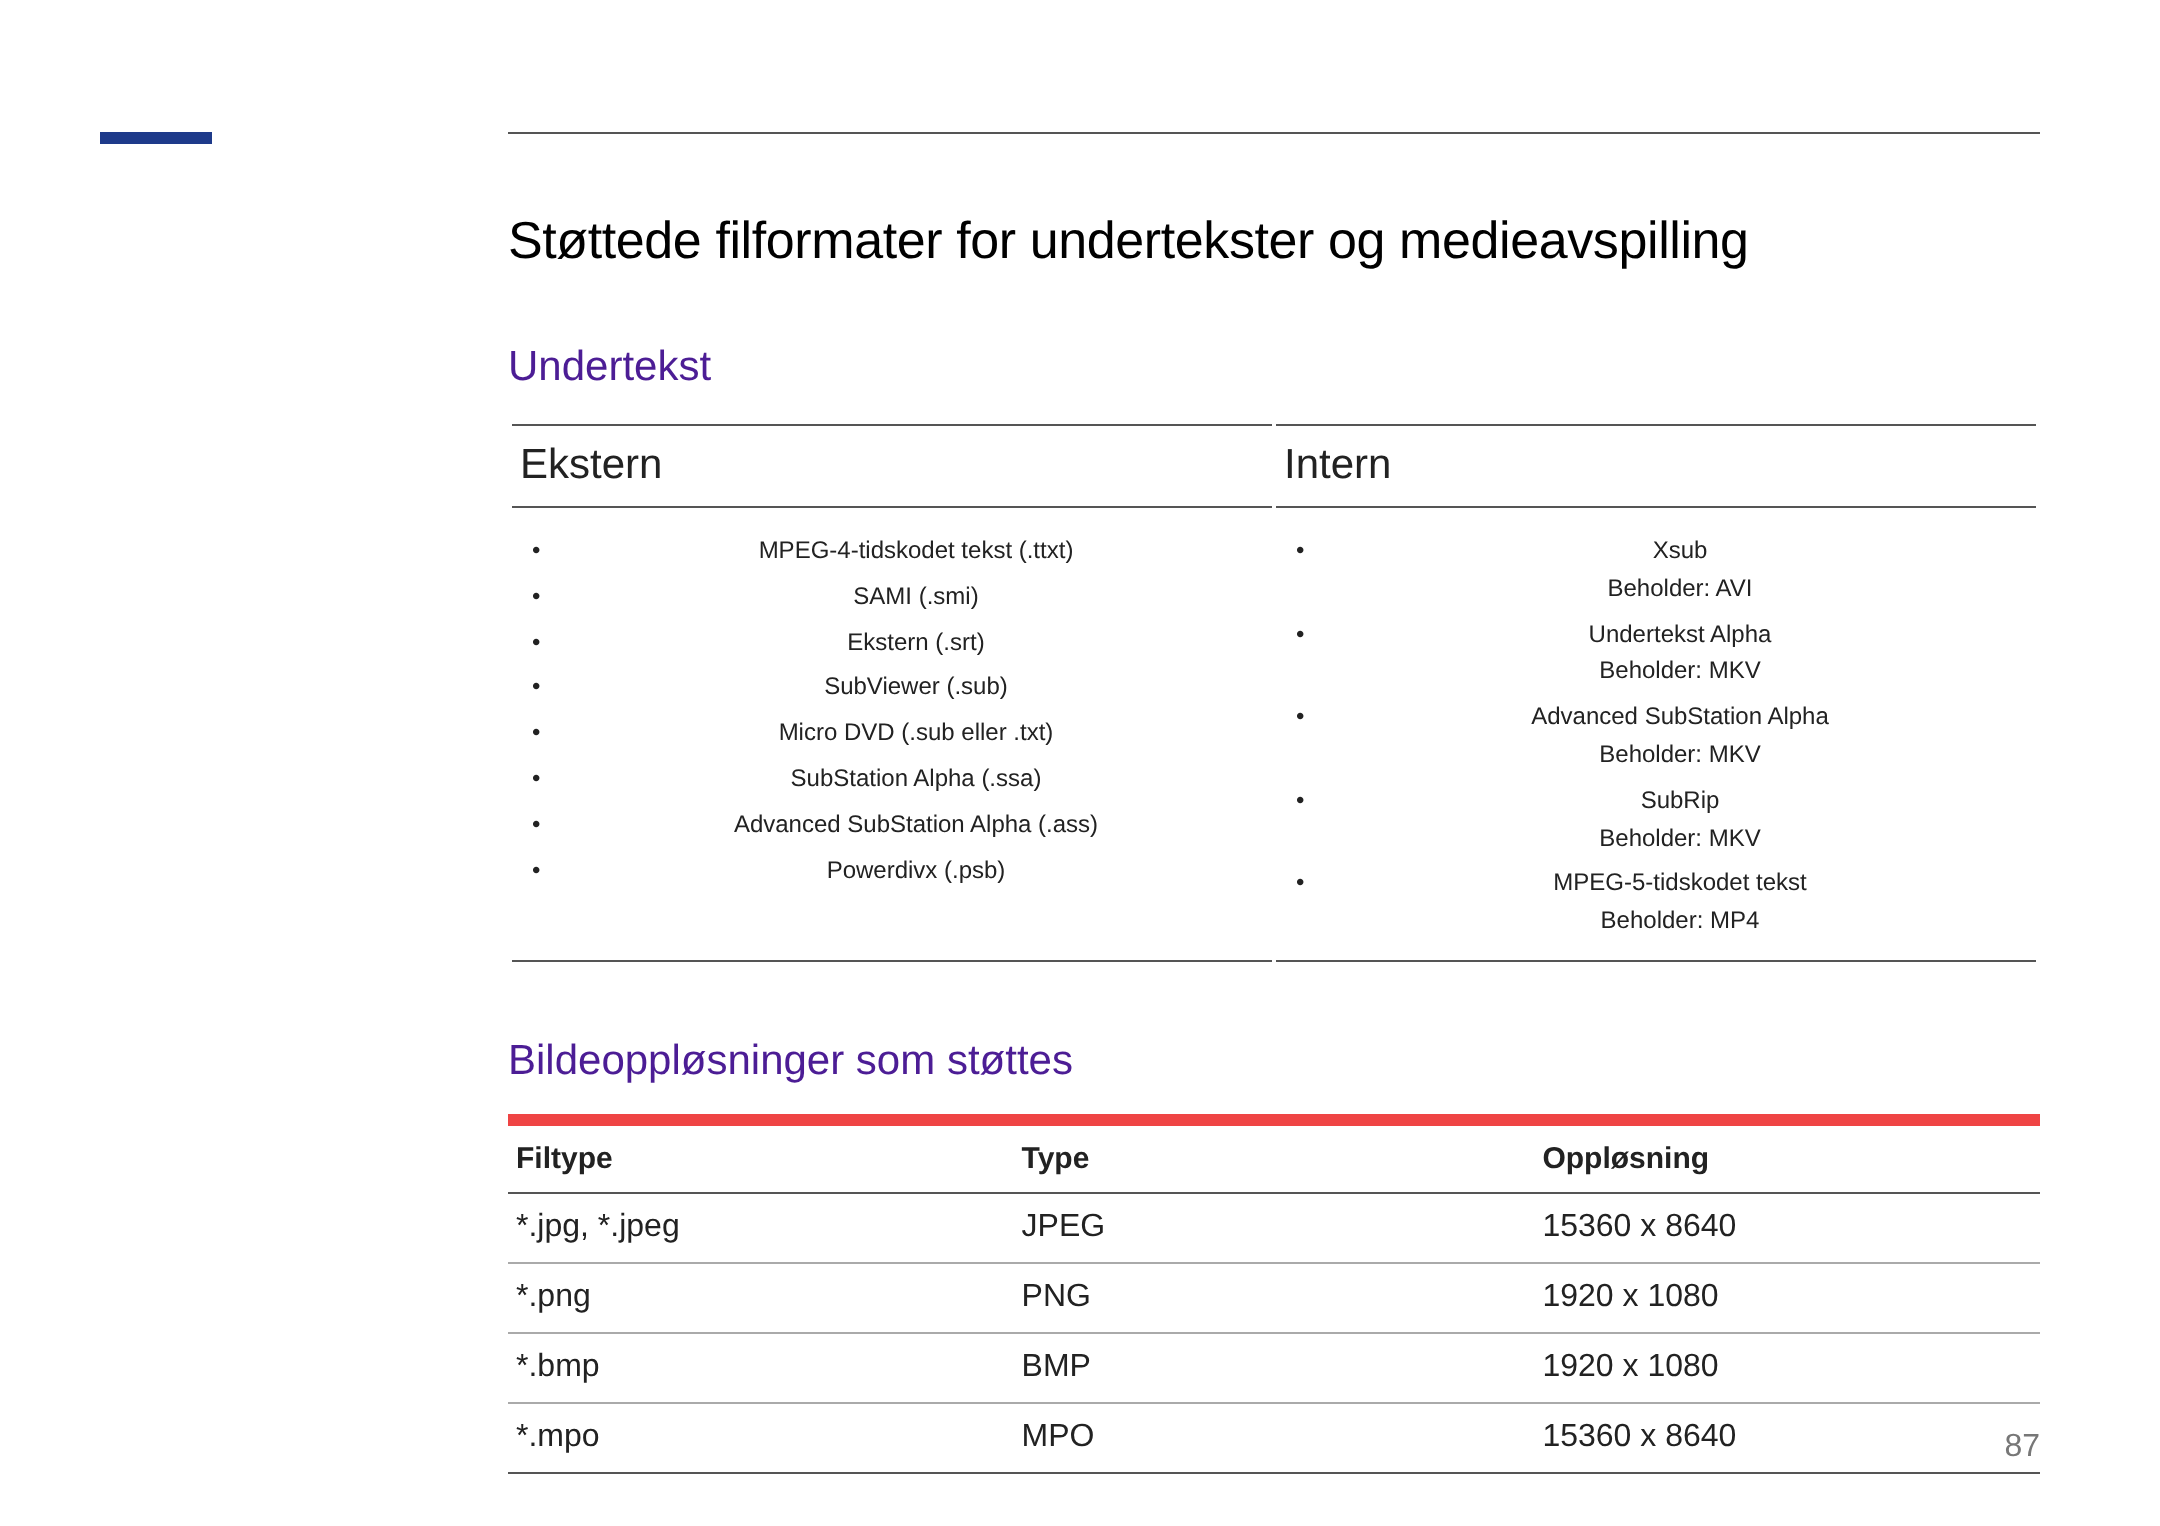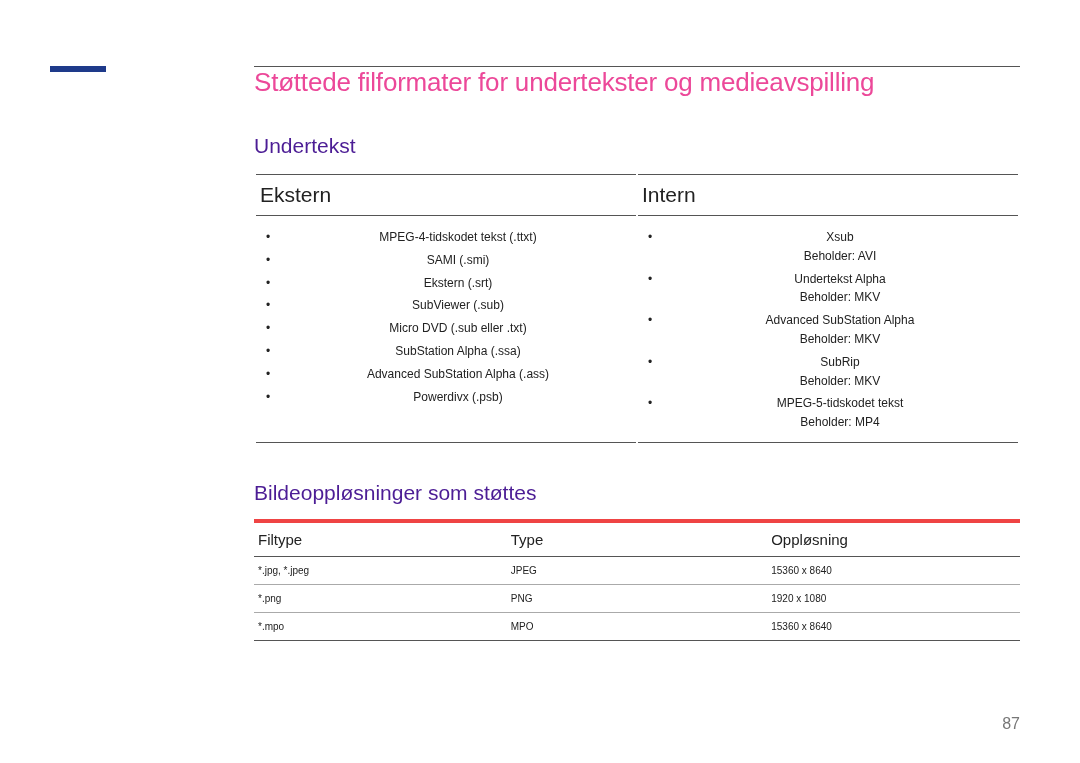--- a/index.html
+++ b/index.html
@@ -23,23 +23,24 @@
   position: absolute;
   top: 66px;
   left: 254px;
   right: 60px;
 }
 .rule-top {
   border-top: 1px solid #555;
   height: 0;
 }
 h1 {
-  color: #ec4899;
+  color: #000000;
   font-size: 26px;
   font-weight: 400;
+  margin-top: 38px;
   letter-spacing: -0.2px;
 }
 h2 {
   color: #4c1d95;
   font-size: 21px;
   font-weight: 400;
   margin-top: 36px;
 }
 .subtitle-table {
   width: 100%;
@@ -80,31 +81,31 @@
   display: block;
   padding-top: 2px;
 }
 .image-table {
   width: 100%;
   margin-top: 14px;
   border-collapse: collapse;
 }
 .image-table th {
   text-align: left;
-  font-weight: 400;
+  font-weight: 700;
   font-size: 15px;
   padding: 8px 0 8px 4px;
-  border-top: 4px solid #ef4444;
+  border-top: 6px solid #ef4444;
   border-bottom: 1px solid #555;
 }
 .image-table th:nth-child(1) { width: 33%; }
 .image-table th:nth-child(2) { width: 34%; }
 .image-table th:nth-child(3) { width: 33%; }
 .image-table td {
-  font-size: 10px;
+  font-size: 16px;
   padding: 8px 0 8px 4px;
   border-bottom: 1px solid #aaa;
 }
 .image-table tr:last-child td {
   border-bottom: 1px solid #555;
 }
 .page-number {
   position: absolute;
   bottom: 30px;
   right: 60px;
@@ -189,20 +190,25 @@
         <td>*.jpg, *.jpeg</td>
         <td>JPEG</td>
         <td>15360 x 8640</td>
       </tr>
       <tr>
         <td>*.png</td>
         <td>PNG</td>
         <td>1920 x 1080</td>
       </tr>
       <tr>
+        <td>*.bmp</td>
+        <td>BMP</td>
+        <td>1920 x 1080</td>
+      </tr>
+      <tr>
         <td>*.mpo</td>
         <td>MPO</td>
         <td>15360 x 8640</td>
       </tr>
     </tbody>
   </table>
 </div>
 
 <div class="page-number">87</div>
 

